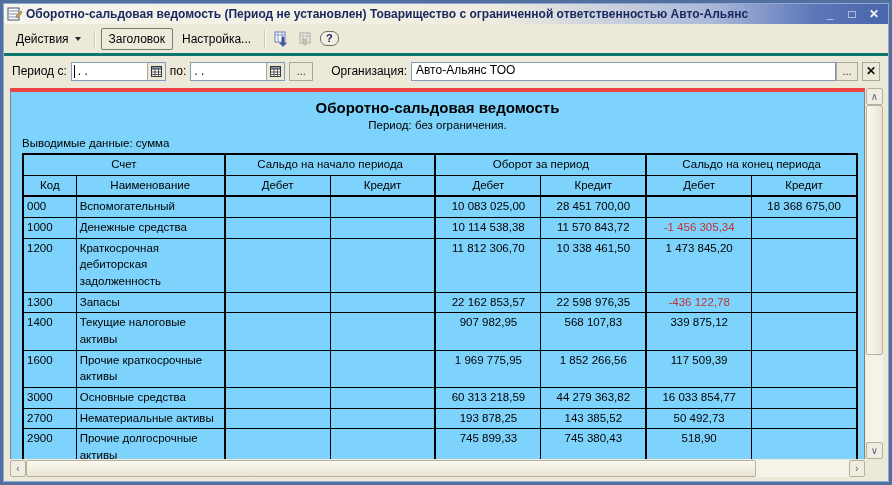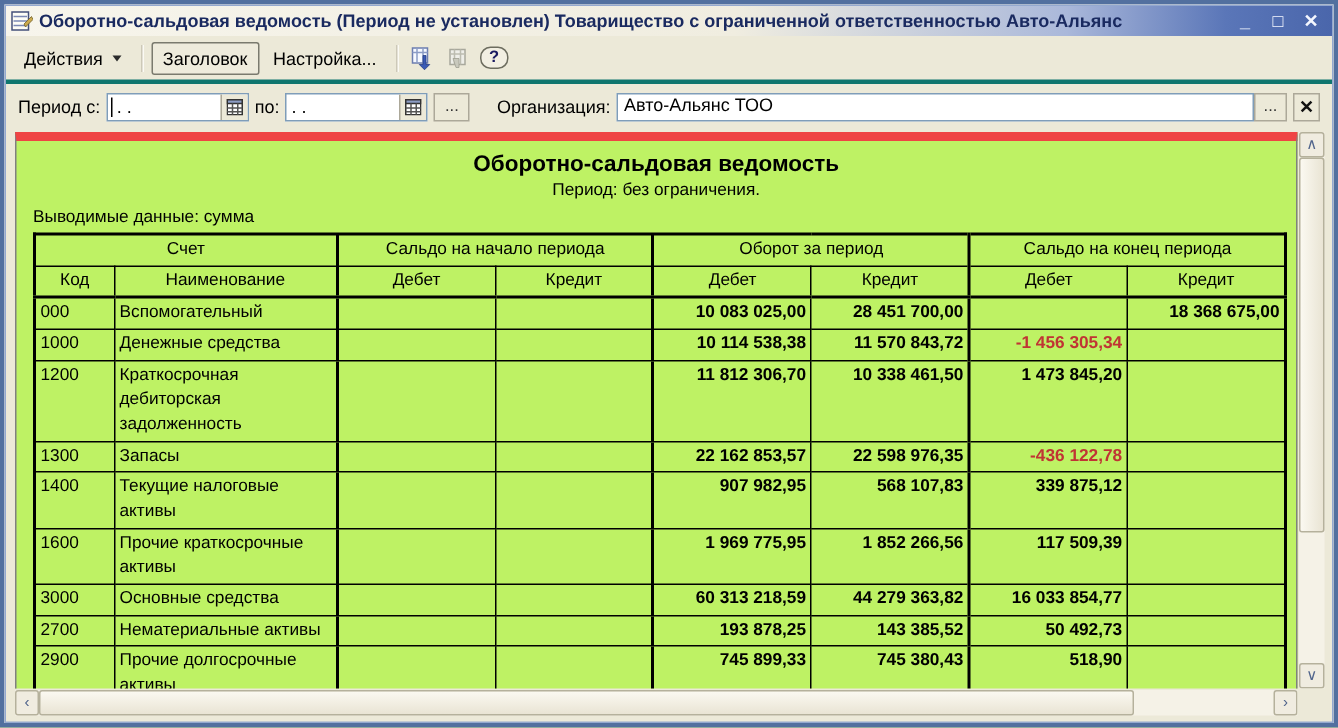--- a/index.html
+++ b/index.html
@@ -97,22 +97,22 @@
   }
   .org-input .val{font-size:12px;padding-left:4px;}
   .x-btn{font-weight:bold;font-size:12px;color:#111;width:18px;}
   
   .report-wrap{
     flex:1 1 auto;display:flex;flex-direction:column;
     margin:2px 5px 4px 6px;min-height:0;
   }
   .report-main{flex:1 1 auto;display:flex;min-height:0;}
   .report-canvas{
-    flex:1 1 auto;background:#bef264;
-    border-top:6px solid #ef4444;border-left:1px solid #808080;
+    flex:1 1 auto;background:#7dd3fc;
+    border-top:4px solid #ef4444;border-left:1px solid #808080;
     border-right:1px solid #808080;
     overflow:hidden;position:relative;
     padding-top:7px;
   }
   .rep-title{text-align:center;font-size:15px;font-weight:bold;color:#000;}
   .rep-subtitle{text-align:center;font-size:11.5px;font-weight:normal;color:#000;margin-top:3px;}
   .rep-note{font-size:11.5px;color:#000;margin:6px 0 4px 11px;}
   table.osv{
     border-collapse:collapse;margin-left:11px;
     font-size:11.5px;color:#000;table-layout:fixed;width:836px;padding-left:20px;
@@ -121,21 +121,21 @@
     border:1px solid #000;padding:1px 3px 2px 3px;
     font-weight:normal;vertical-align:top;line-height:1.45;
     overflow:hidden;
   }
   table.osv{border:2px solid #000;}
   table.osv th{text-align:center;}
   table.osv .grp{border-left:2px solid #000;}
   table.osv tr.subhead th{border-bottom:2px solid #000;}
   td.code{width:53px;}
   td.name, col.name{width:148px;}
-  table.osv td.num{text-align:right;font-weight:bold;}
+  table.osv td.num{text-align:center;}
   table.osv td .neg{color:#c03434;}
   td.num{white-space:nowrap;}
   
   .vscroll{
     flex:0 0 17px;width:17px;background:#f5f2e7;
     display:flex;flex-direction:column;margin-left:1px;
   }
   .hscroll{
     flex:0 0 17px;height:17px;background:#f5f2e7;
     display:flex;align-items:stretch;margin-top:1px;

